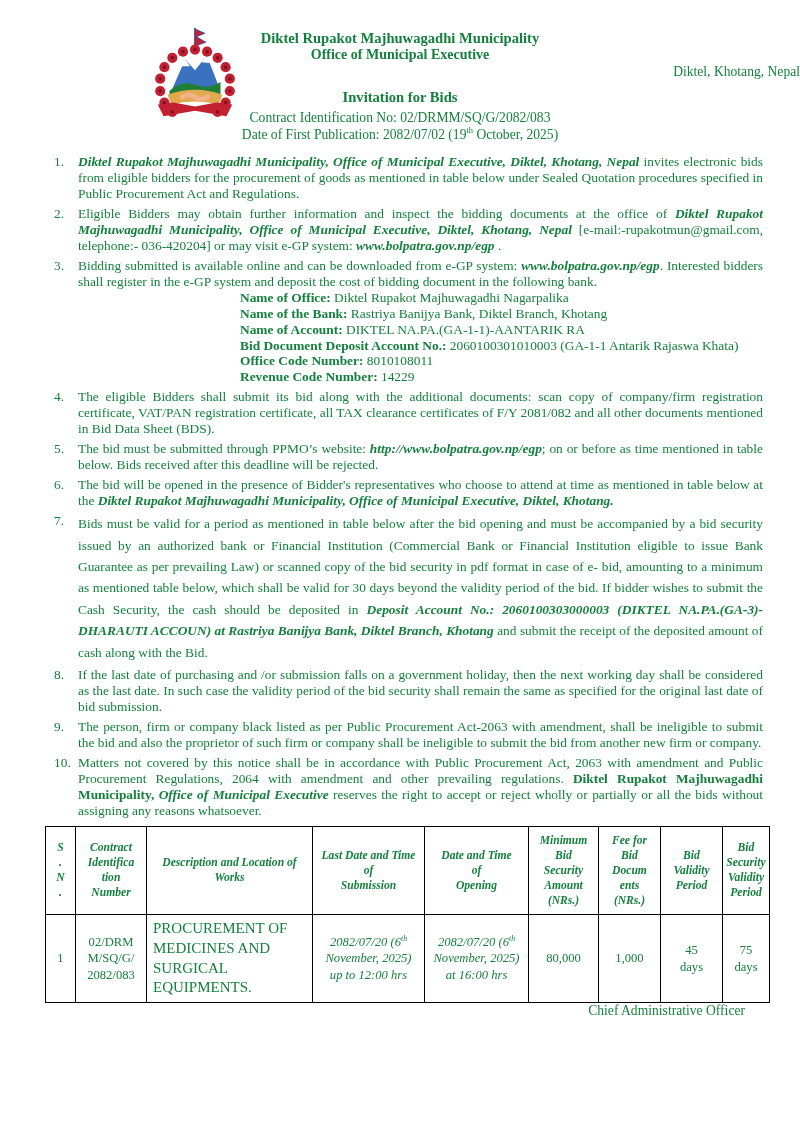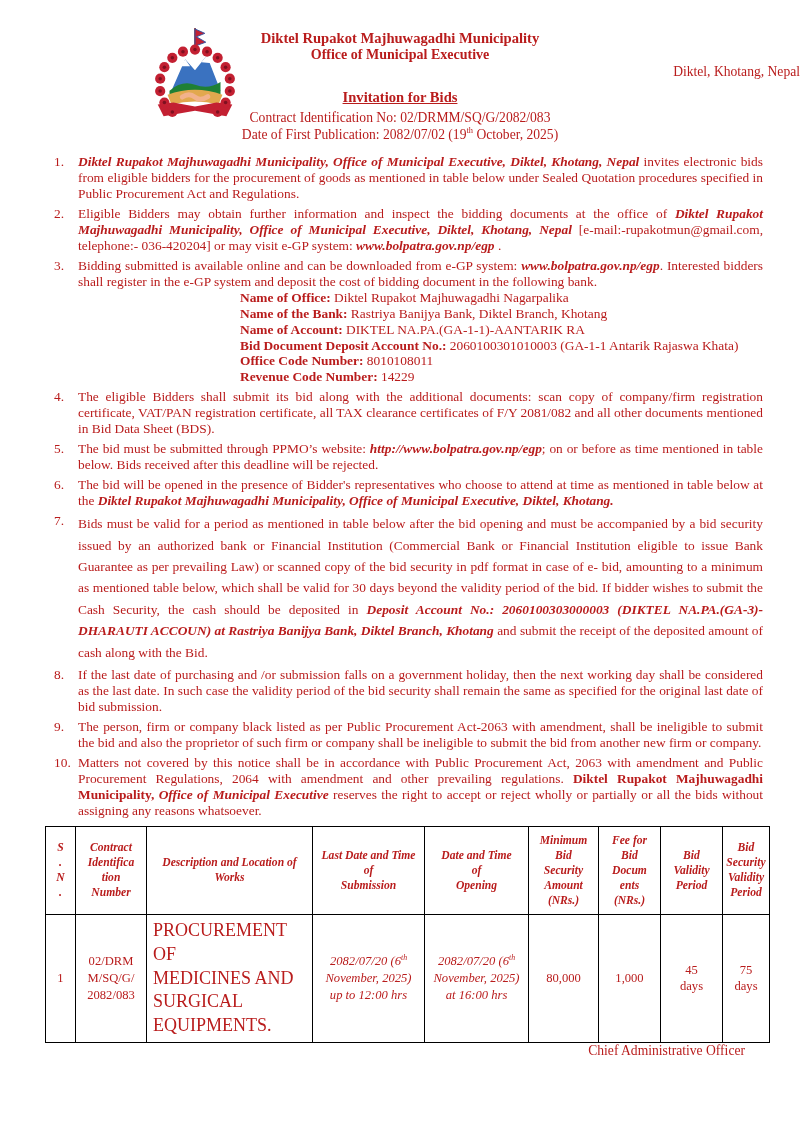--- a/index.html
+++ b/index.html
@@ -1,26 +1,26 @@
 <!DOCTYPE html>
 <html><head>
 <meta charset="utf-8">
 <style>
   html,body{margin:0;padding:0;background:#ffffff;}
   .page{
     width:800px;height:1130px;background:#ffffff;position:relative;
-    font-family:"Liberation Serif", serif;color:#b91c1c;overflow:hidden;
+    font-family:"Liberation Serif", serif;color:#15803d;overflow:hidden;
   }
   
   .doc-header{position:relative;padding-top:30px;text-align:center;line-height:1.18;}
   .emblem{position:absolute;left:142px;top:26px;width:106px;height:102px;}
   .org-name{font-weight:bold;font-size:14.6px;}
   .office-name{font-weight:bold;font-size:14px;}
   .location{font-size:13.6px;text-align:right;}
-  .doc-title{font-weight:bold;text-decoration:underline;font-size:14.6px;margin-top:9px;}
+  .doc-title{font-weight:bold;font-size:14.6px;margin-top:9px;}
   .contract-line{font-size:13.6px;margin-top:4px;}
   .pub-line{font-size:13.6px;margin-top:1px;}
   
   .items{padding:11px 37px 0 46px;}
   .item{display:flex;margin-bottom:4px;}
   .item-num{flex:0 0 32px;box-sizing:border-box;padding-left:8px;font-size:13.4px;line-height:1.19;}
   .item-text{flex:1;text-align:justify;font-size:13.4px;line-height:1.19;}
   .item.spaced .item-text{line-height:1.6;}
   .bank-details{margin-left:162px;text-align:left;}
   .run-b{font-weight:bold;}
@@ -31,21 +31,21 @@
   
   .bid-table{border-collapse:collapse;table-layout:fixed;width:724px;margin:7px 0 0 45px;}
   .bid-table th,.bid-table td{border:1.5px solid #000;overflow:hidden;}
   .bid-table th{
     font-weight:bold;font-style:italic;font-size:11.6px;line-height:1.3;
     padding:6px 1px;text-align:center;vertical-align:middle;height:62px;box-sizing:content-box;
   }
   .bid-table td{
     font-size:12.6px;line-height:1.32;padding:4px 3px;text-align:center;vertical-align:middle;height:58px;box-sizing:border-box;
   }
-  .bid-table td.left{text-align:left;font-size:18px;padding-left:6px;}
+  .bid-table td.left{text-align:left;font-size:15px;padding-left:6px;}
   .bid-table td.it{font-style:italic;}
   
   .signature{text-align:right;padding-right:55px;font-size:13.6px;}
 </style>
 </head>
 <body>
 
 <div class="page">
 
   <div class="doc-header">

